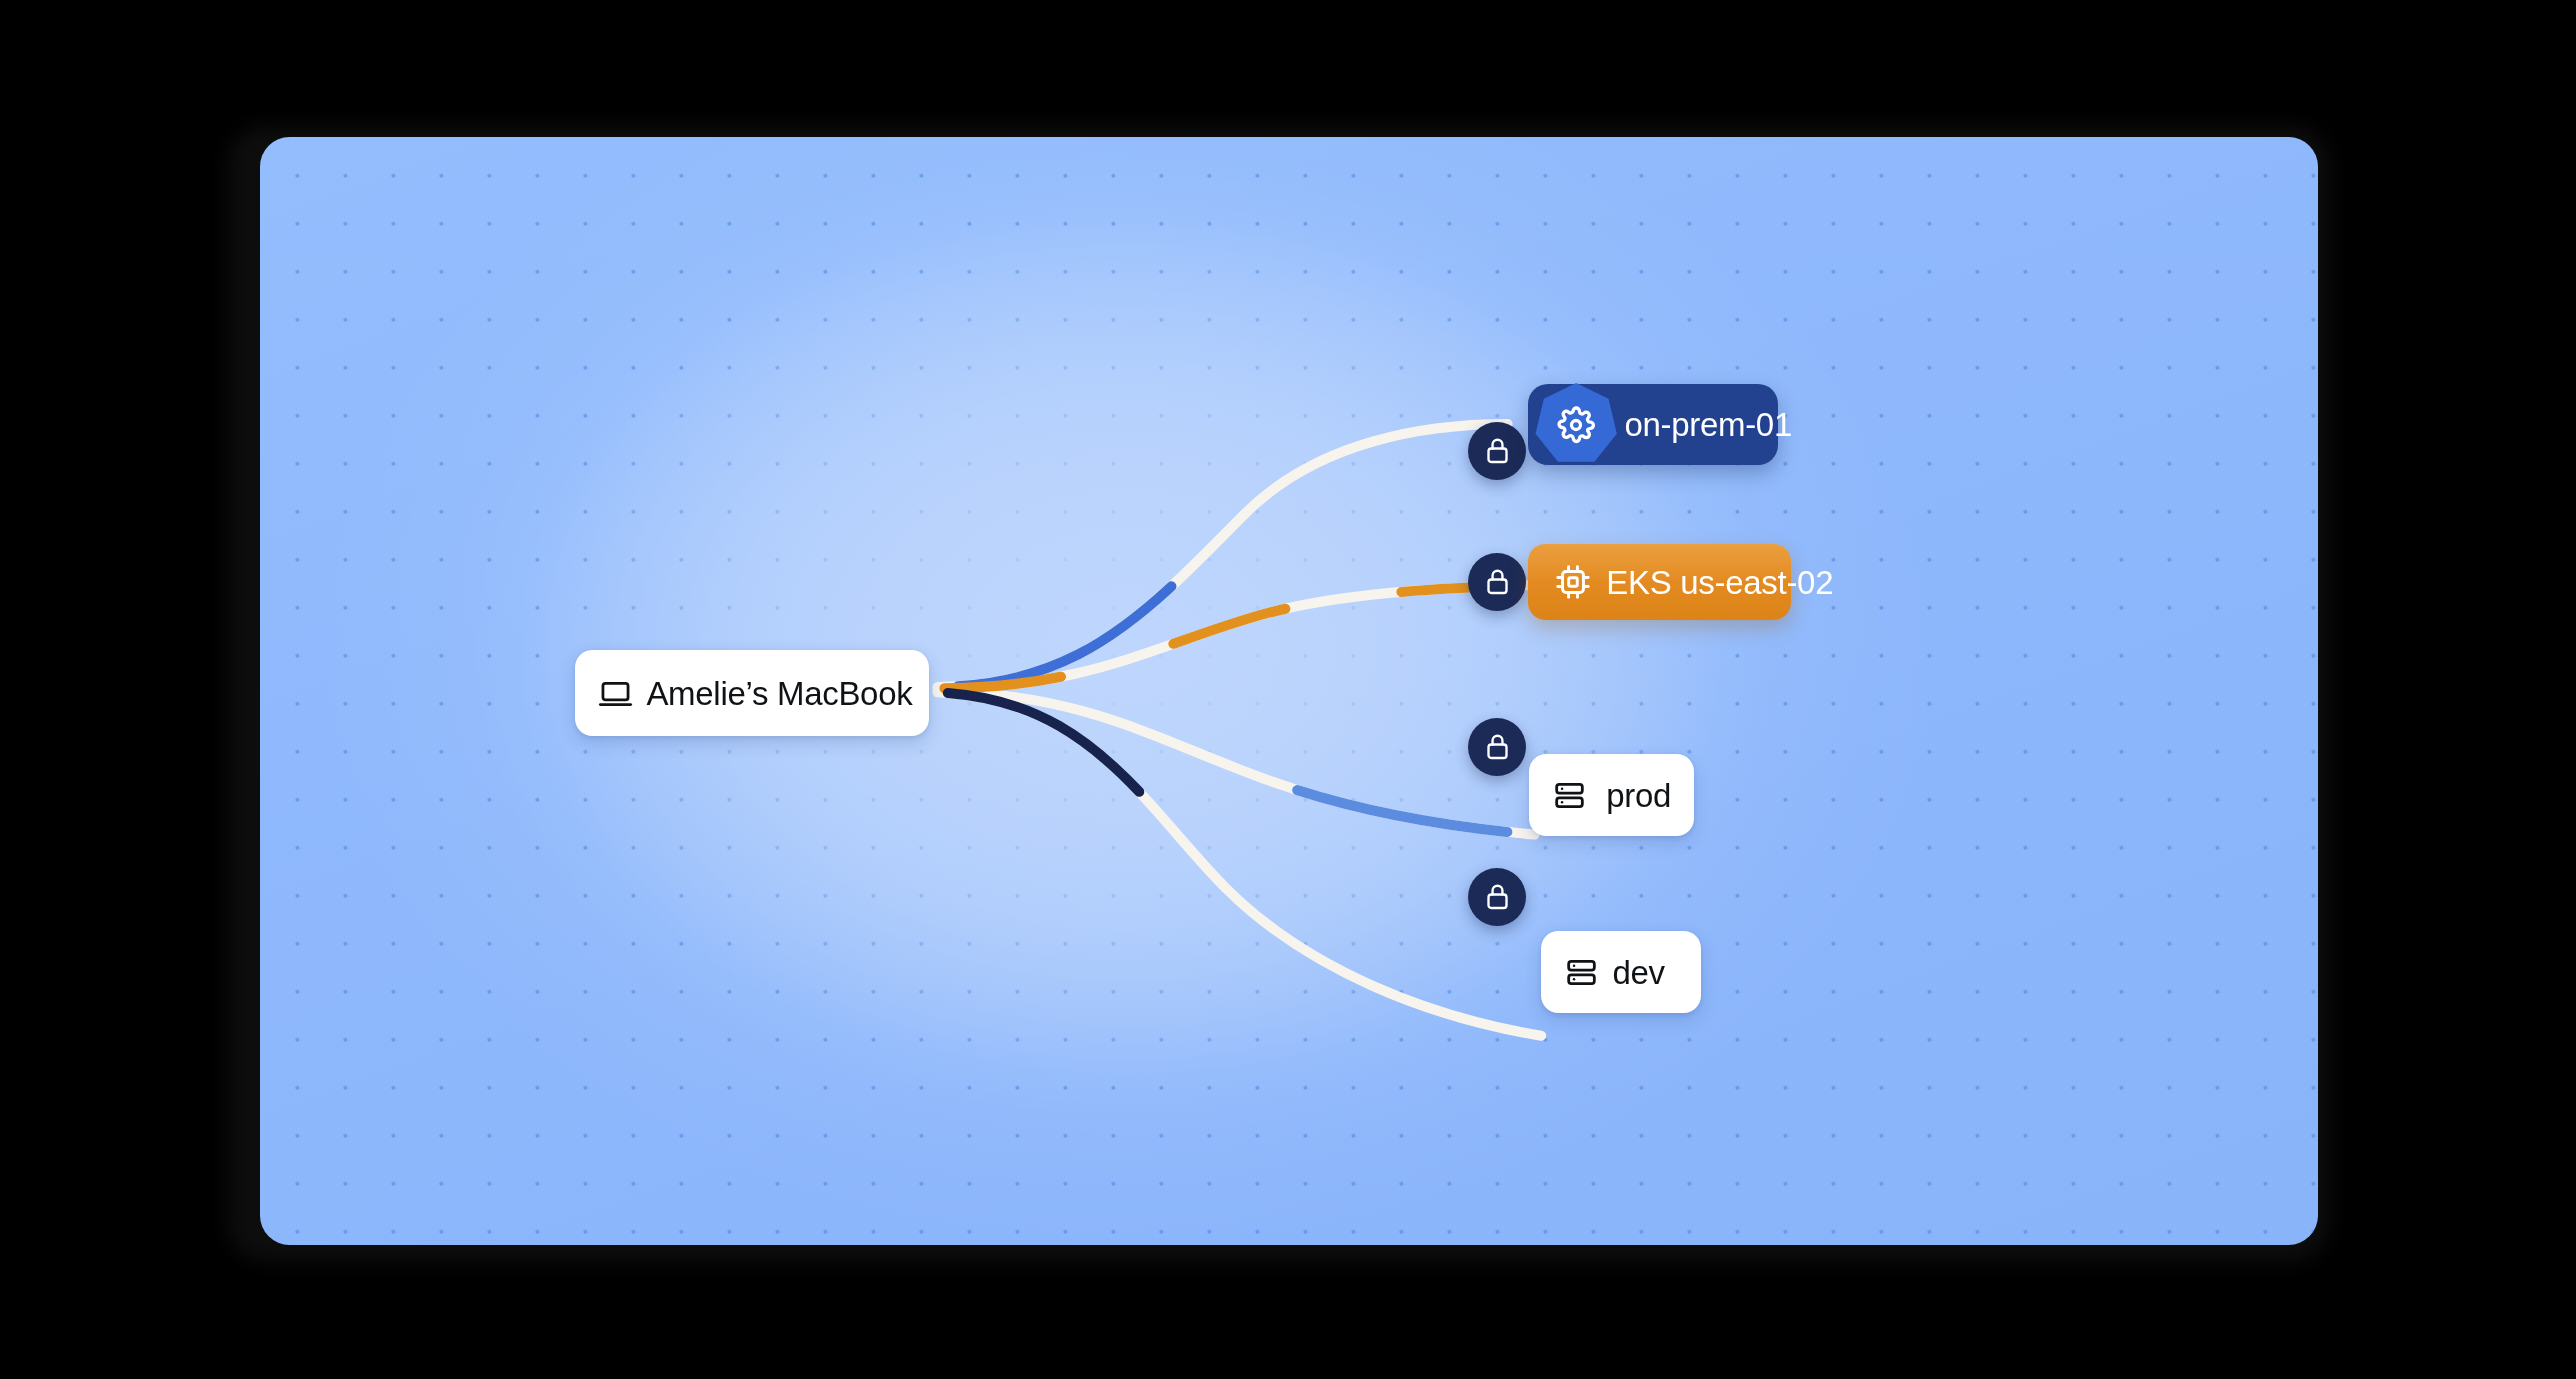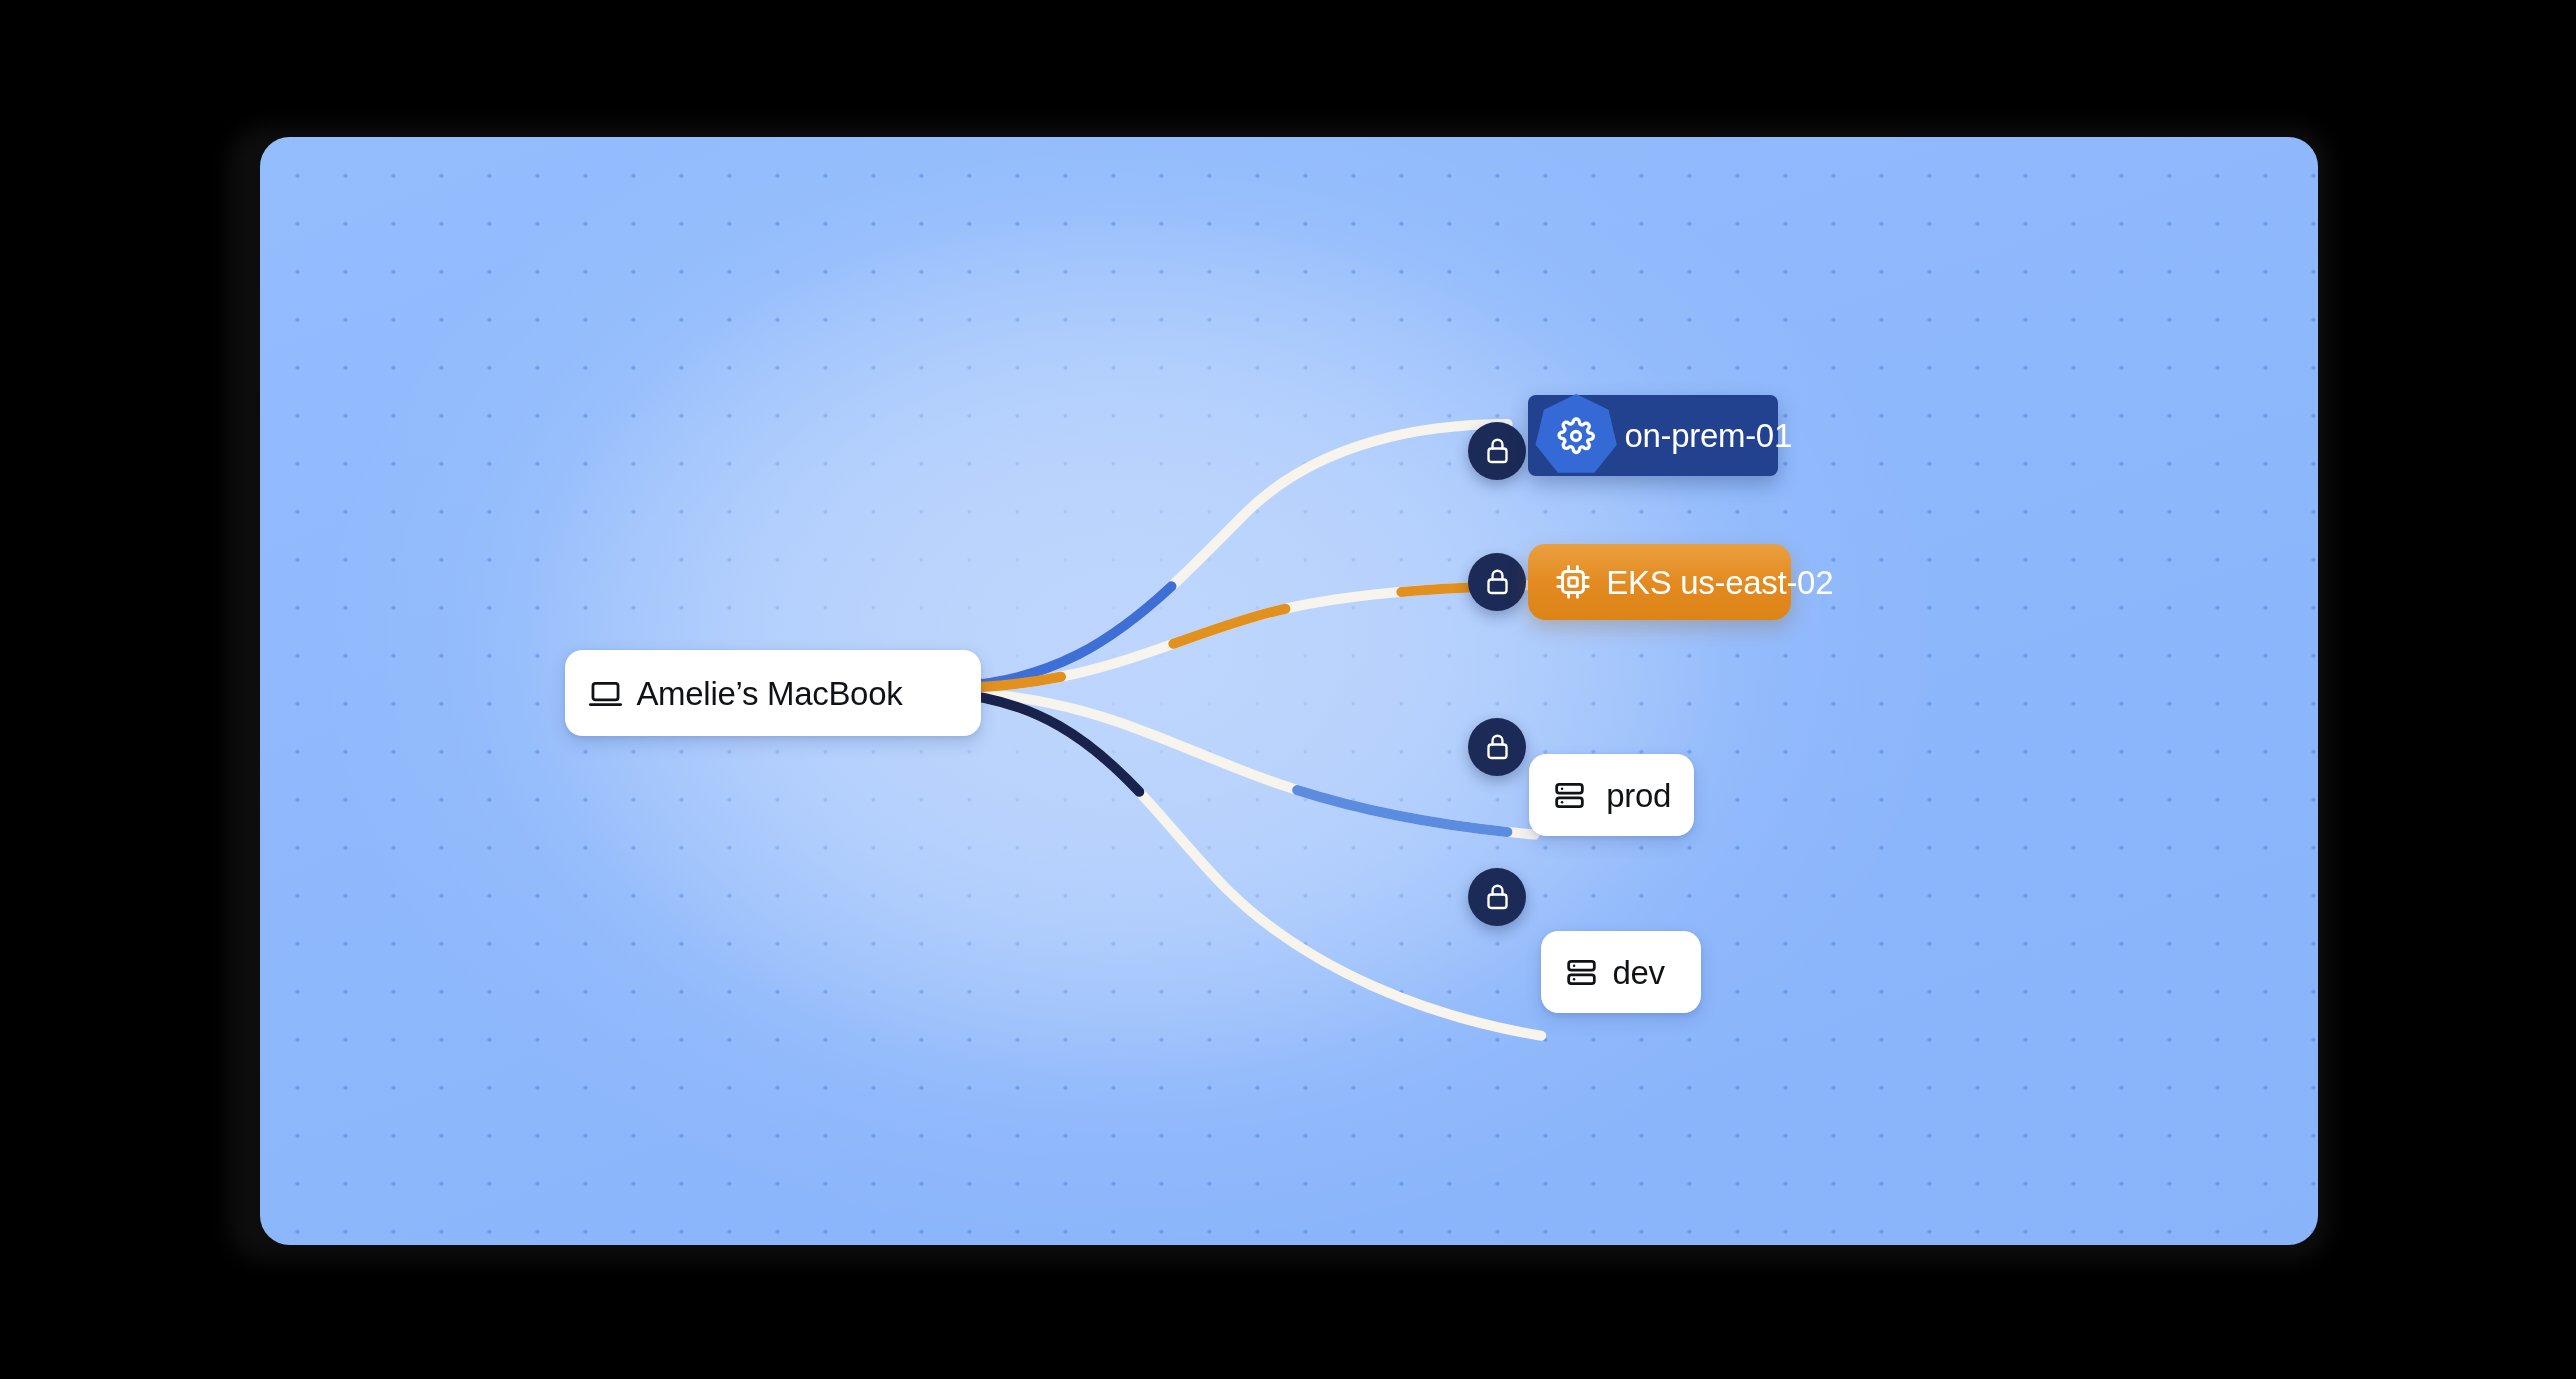--- a/index.html
+++ b/index.html
@@ -89,24 +89,23 @@
     background: #ffffff;
     border-radius: 17.4px;
     box-shadow: 0 6.7px 17.4px rgba(25,50,110,0.16), 0 1.3px 4px rgba(25,50,110,0.10);
     color: #101316;
     padding: 0 23px;
     gap: 13.4px;
   }
 
   .node-navy {
     background: #22418f;
-    border-radius: 8px;
+    border-radius: 20px;
     color: #ffffff;
     box-shadow: 0 8px 20px rgba(15,35,85,0.30);
-    margin-top: 11px;
   }
 
   .node-orange {
     background: linear-gradient(180deg, #eb9f3f 0%, #e2891f 55%, #dd8419 100%);
     border-radius: 17.4px;
     color: #ffffff;
     box-shadow: 0 8px 20px rgba(150,85,10,0.28);
     padding: 0 25.5px;
     gap: 14.8px;
     align-items: center;
@@ -214,21 +213,21 @@
       </svg>
     </div>
 
     <div class="lock" style="left:1208px; top:731px;">
       <svg width="27" height="29.5" viewBox="0 0 24 26" fill="none" stroke="#ffffff" stroke-width="2.1" stroke-linecap="round" stroke-linejoin="round">
         <rect x="4" y="11" width="16" height="12" rx="2.4"></rect>
         <path d="M7.6 11 V7.6 a4.4 4.4 0 0 1 8.8 0 V11"></path>
       </svg>
     </div>
 
-    <div class="node node-white" style="left:305px; top:513px; width:416px; height:86px;">
+    <div class="node node-white" style="left:315px; top:513px; width:354px; height:86px;">
       <span class="icon-box">
         <svg width="35" height="35" viewBox="0 0 24 24" fill="none" stroke="#101316" stroke-width="1.9" stroke-linecap="round" stroke-linejoin="round">
           <rect x="3.4" y="5" width="17.2" height="11.4" rx="1.7"></rect>
           <line x1="1.6" y1="19.6" x2="22.4" y2="19.6"></line>
         </svg>
       </span>
       <span class="node-label">Amelie’s MacBook</span>
     </div>
 
     <div class="node node-navy" style="left:1268px; top:247px; width:250px; height:81px; padding:0 0 0 5.4px; gap:6.7px;">

